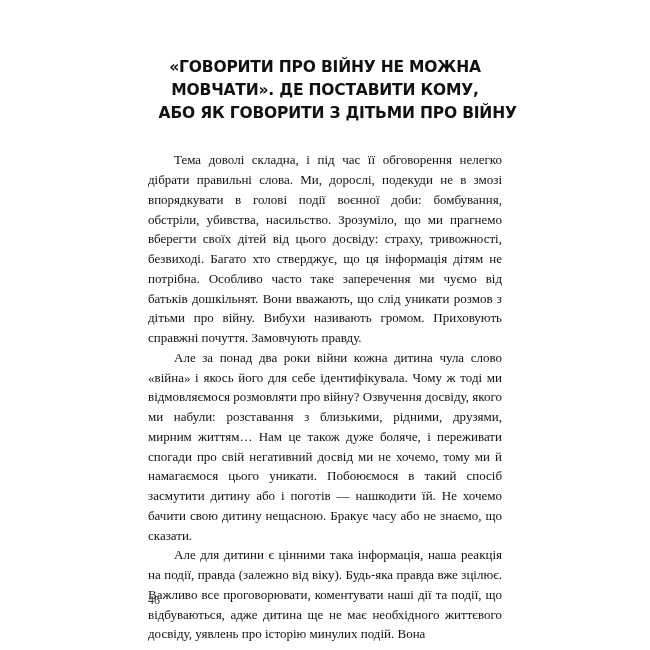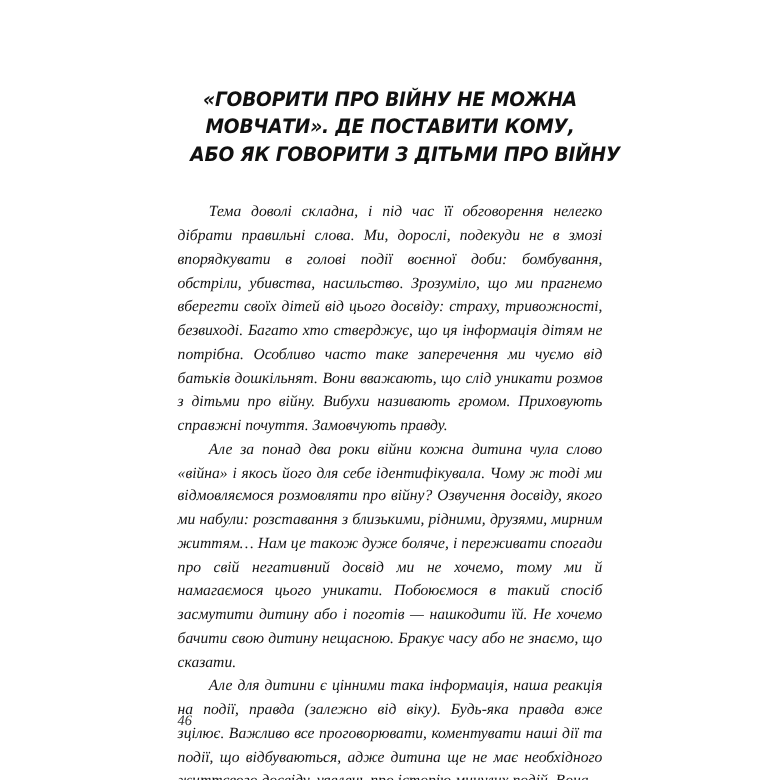--- a/index.html
+++ b/index.html
@@ -12,22 +12,21 @@
     background: #ffffff;
     font-family: "Liberation Serif", serif;
     color: #000000;
     overflow: hidden;
   }
   .page {
     position: relative;
     width: 650px;
     height: 650px;
     box-sizing: border-box;
-    padding: 72px 148px 0 148px;
-    font-style: italic;
+    padding: 56px 148px 0 148px;
   }
   .title-block {
     text-align: center;
     margin: 0 0 26px 0;
   }
   .title-line {
     font-family: "DejaVu Sans", sans-serif;
     font-weight: bold;
     font-size: 16.5px;
     line-height: 1.38;

